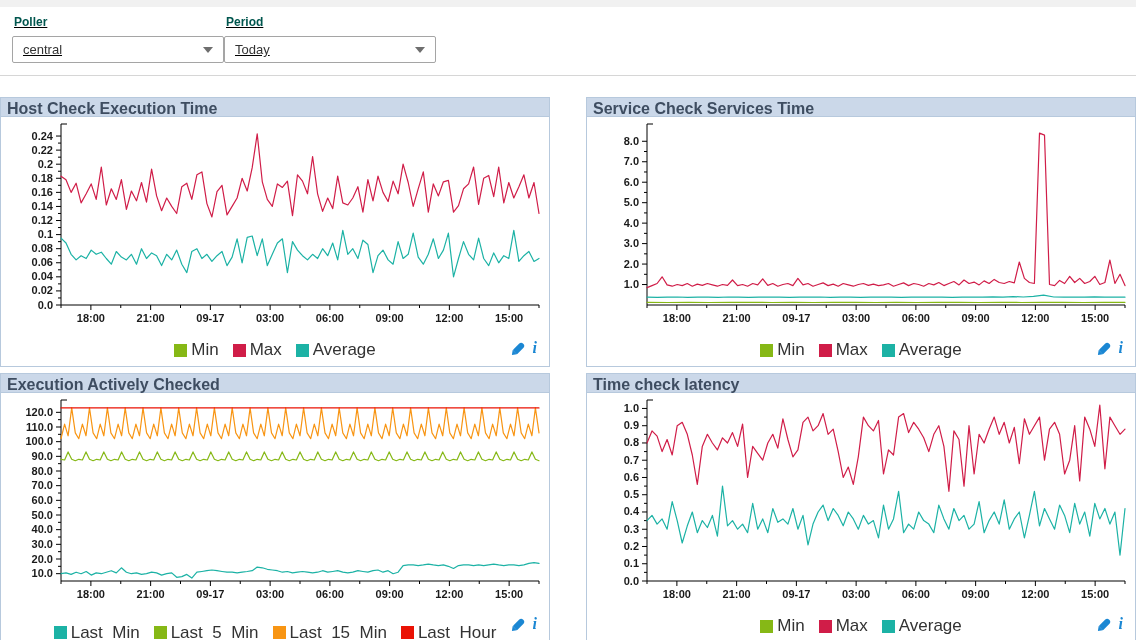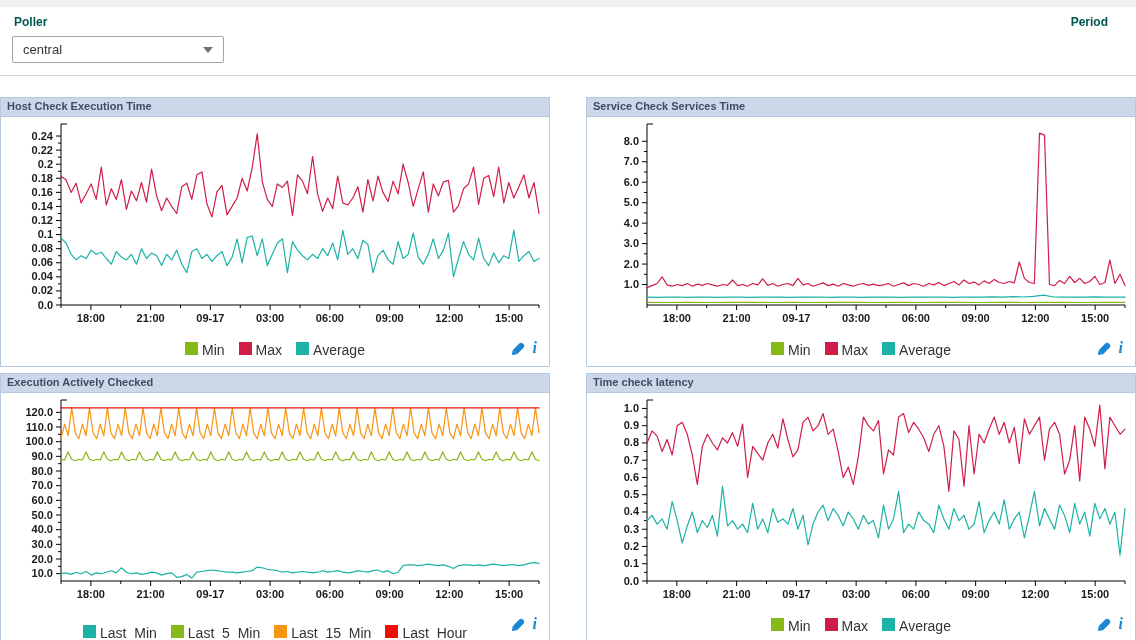--- a/index.html
+++ b/index.html
@@ -1,39 +1,39 @@
 <!DOCTYPE html>
 <html><head>
 <meta charset="utf-8">
 <style>
   * { margin:0; padding:0; box-sizing:border-box; }
   html,body { width:1136px; height:640px; overflow:hidden; background:#fff;
     font-family:"Liberation Sans","DejaVu Sans",sans-serif; }
   .top-strip { height:7px; background:#f1f1f1; }
-  .filter-bar { display:flex; justify-content:space-between; background:#fff;
-    padding:6px 28px 12px 12px; border-bottom:1px solid #d6d6d6; }
+  .filter-bar { display:flex; background:#fff;
+    padding:6px 61px 12px 12px; border-bottom:1px solid #d6d6d6;text-decoration:underline; }
   .filter-group { display:flex; flex-direction:column; }
   .filter-label { font-size:12px; font-weight:bold; color:#00564e; margin:2px 0 7px 2px; }
   .select-box { width:212px; height:27px; border:1px solid #a5a5a5; border-radius:2px;
     background:#fff; display:flex; align-items:center; justify-content:space-between;
     padding:0 10px; font-size:13px; color:#333; cursor:pointer; }
   .caret { width:0; height:0; border-left:5px solid transparent; border-right:5px solid transparent;
     border-top:6px solid #6e6e6e; }
   .charts-grid { display:grid; grid-template-columns:550px 550px; column-gap:36px;
     row-gap:6px; margin-top:21px; }
   .panel { border:1px solid #b7c9dd; background:#fff; height:270px; overflow:hidden; }
   .panel-header { background:#cbd8e9; border-bottom:1px solid #b7c9dd; height:19px;
-    padding:2px 6px; font-size:11px; font-weight:bold; color:#3e4d61; }
+    padding:2px 6px; font-size:16px; font-weight:bold; color:#3e4d61; }
   .panel-body { position:relative; }
   svg.chart { display:block; width:548px; height:220px; }
   .tick-label { font-size:11px; font-weight:600; fill:#1a1a1a;
     font-family:"Liberation Sans","DejaVu Sans",sans-serif; }
   .legend-row { position:relative; height:26px; display:flex; justify-content:center;
     align-items:center; }
-  .legend-item { display:flex; margin:0 7px; font-size:14px;
+  .legend-item { display:flex; align-items:center; margin:0 7px; font-size:17px;
     color:#333; cursor:pointer; }
   .legend-swatch { width:13px; height:13px; margin-right:4px; display:inline-block; }
   .panel-actions { position:absolute; right:12px; top:4px; display:flex;
     align-items:center; gap:11px; }
   .pencil-icon { position:relative; width:6px; height:12px; background:#1b87d3;
     border-radius:3px 3px 1px 1px; transform:rotate(45deg); display:inline-block; cursor:pointer; }
   .pencil-icon::after { content:""; position:absolute; bottom:-4px; left:0;
     border-left:3px solid transparent; border-right:3px solid transparent;
     border-top:4px solid #1b87d3; }
   .info-icon { font-family:"Liberation Serif","DejaVu Serif",serif; font-style:italic;
@@ -47,20 +47,24 @@
 <div class="filter-bar">
   <div class="filter-group">
     <span class="filter-label">Poller</span>
     <div class="select-box">
       <span>central</span>
       <span class="caret"></span>
     </div>
   </div>
   <div class="filter-group">
     <span class="filter-label">Period</span>
+    <div class="select-box">
+      <span>Today</span>
+      <span class="caret"></span>
+    </div>
   </div>
 </div>
 
 <div class="charts-grid">
 
   <section class="panel">
     <header class="panel-header">Host Check Execution Time</header>
     <div class="panel-body">
       <svg class="chart" viewBox="0 0 548 220">
           <line x1="60" y1="7" x2="60" y2="188" stroke="#000" stroke-width="1"></line>

